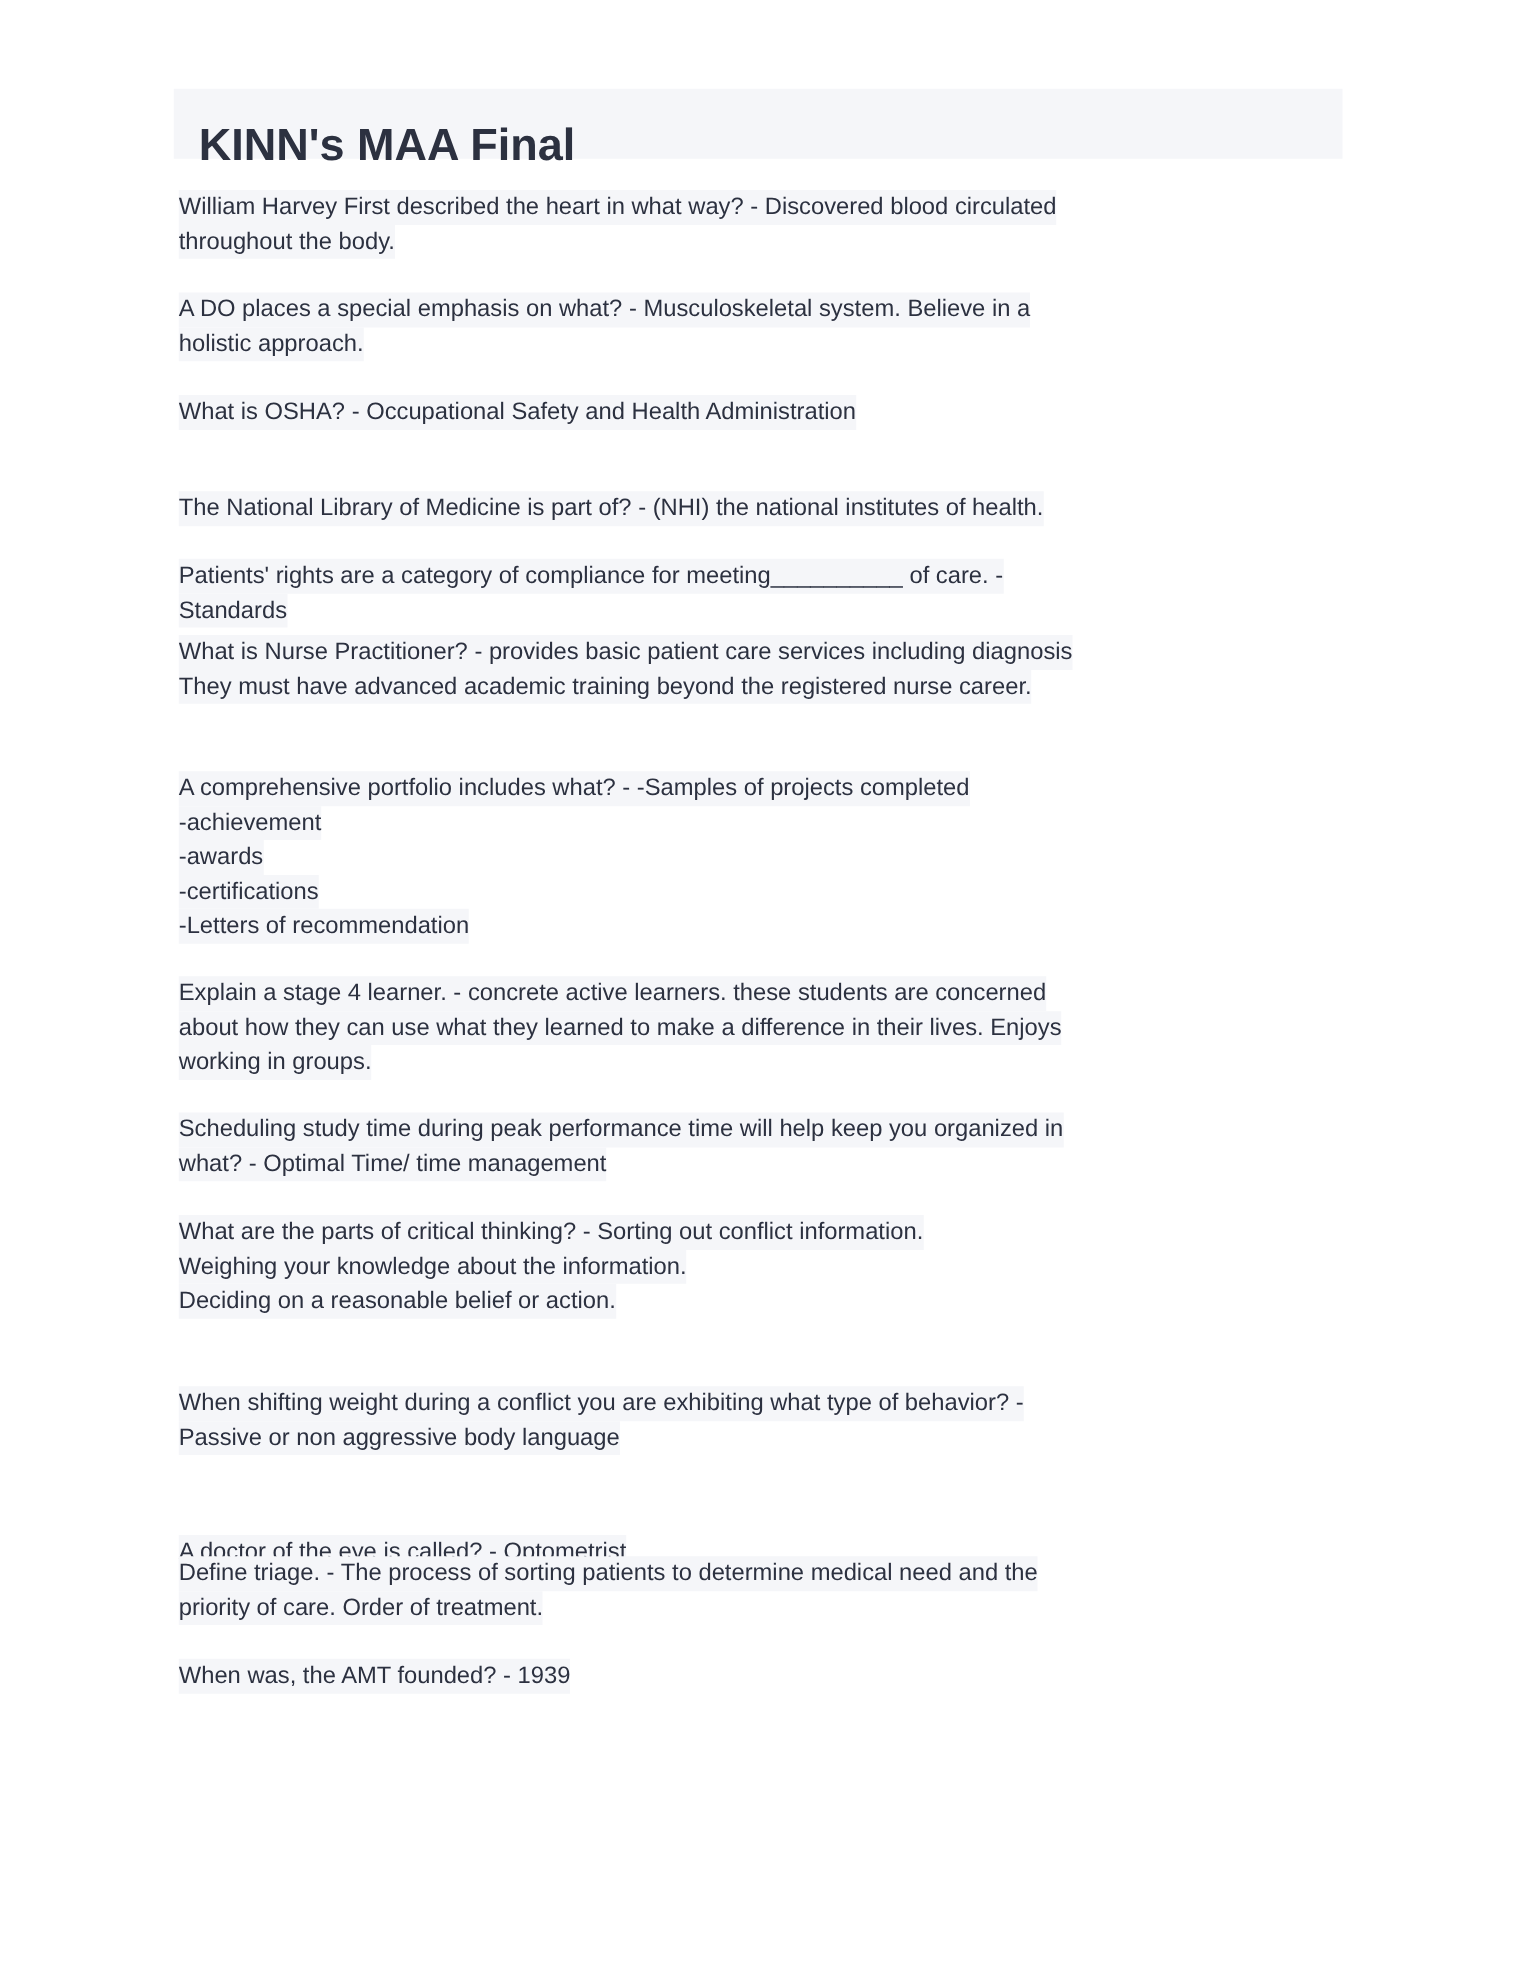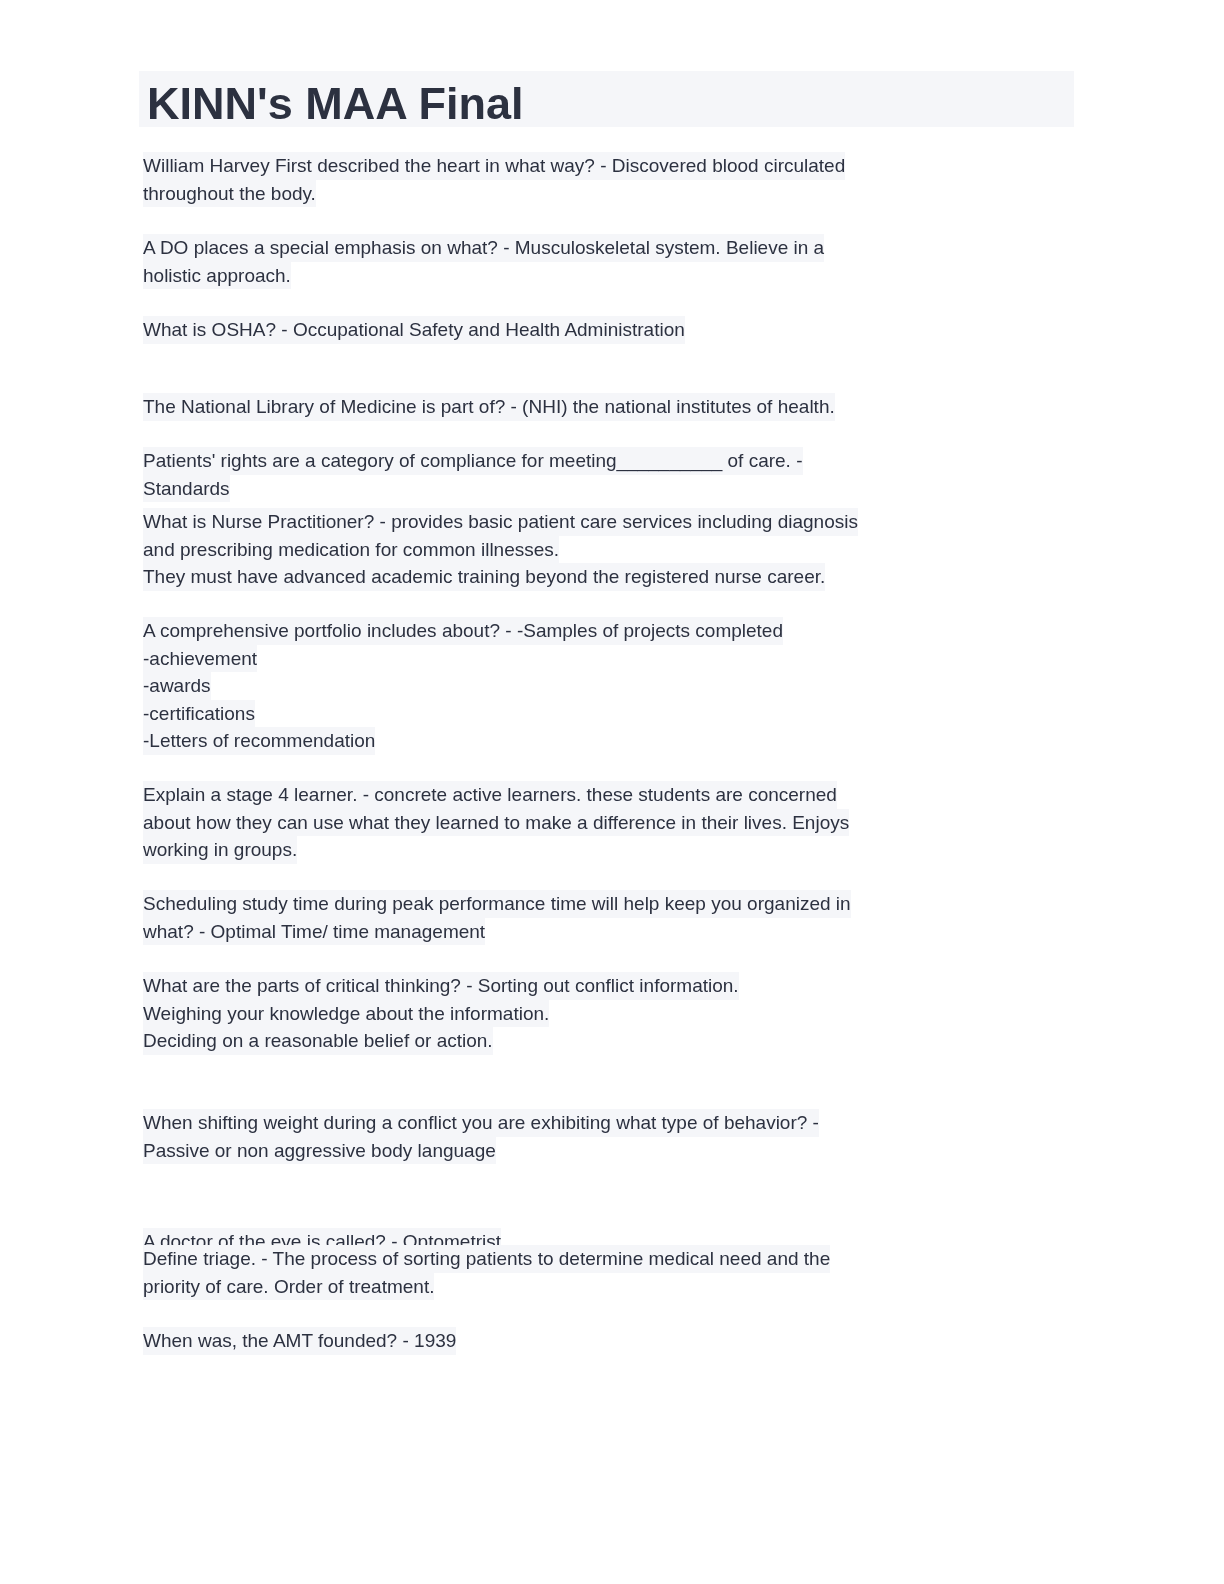--- a/index.html
+++ b/index.html
@@ -5,21 +5,21 @@
   html, body { margin: 0; padding: 0; background: #ffffff; }
   body { width: 1224px; height: 1584px; position: relative; overflow: hidden; }
   .page { position: absolute; left: 0; top: 0; width: 1224px; height: 1584px; }
   .title-bar {
     position: absolute; left: 139px; top: 71px; width: 935px; height: 56px;
     background: #f5f6f9;
   }
   .title {
     position: absolute; left: 143px; top: 72px;
     font-family: "Liberation Sans", sans-serif; font-weight: bold;
-    font-size: 45px; line-height: 56px; color: #2c3140; margin: 4px;
+    font-size: 36px; line-height: 56px; color: #2c3140; margin: 16px;
   }
   .qa {
     position: absolute; left: 143px;
     font-family: "Liberation Sans", sans-serif; font-size: 19px;
     line-height: 27.5px; color: #2c3140;
   }
   .line {
     display: block; width: max-content;
     background: #f5f6f9; white-space: pre;
   }
@@ -44,25 +44,24 @@
       </div>
       <div class="qa" style="top: 371px; margin-top: 22px;">
         <span class="line">The National Library of Medicine is part of? - (NHI) the national institutes of health.</span>
       </div>
       <div class="qa" style="top: 447px;">
         <span class="line">Patients' rights are a category of compliance for meeting__________ of care. -</span>
         <span class="line">Standards</span>
       </div>
       <div class="qa" style="top: 508px;">
         <span class="line">What is Nurse Practitioner? - provides basic patient care services including diagnosis</span>
-        <span class="line">and prescribing medication for common illnesses.</span>
         <span class="line">They must have advanced academic training beyond the registered nurse career.</span>
       </div>
       <div class="qa" style="top: 617px;">
-        <span class="line">A comprehensive portfolio includes about? - -Samples of projects completed</span>
+        <span class="line">A comprehensive portfolio includes what? - -Samples of projects completed</span>
         <span class="line">-achievement</span>
         <span class="line">-awards</span>
         <span class="line">-certifications</span>
         <span class="line">-Letters of recommendation</span>
       </div>
       <div class="qa" style="top: 781px;">
         <span class="line">Explain a stage 4 learner. - concrete active learners. these students are concerned</span>
         <span class="line">about how they can use what they learned to make a difference in their lives. Enjoys</span>
         <span class="line">working in groups.</span>
       </div>

